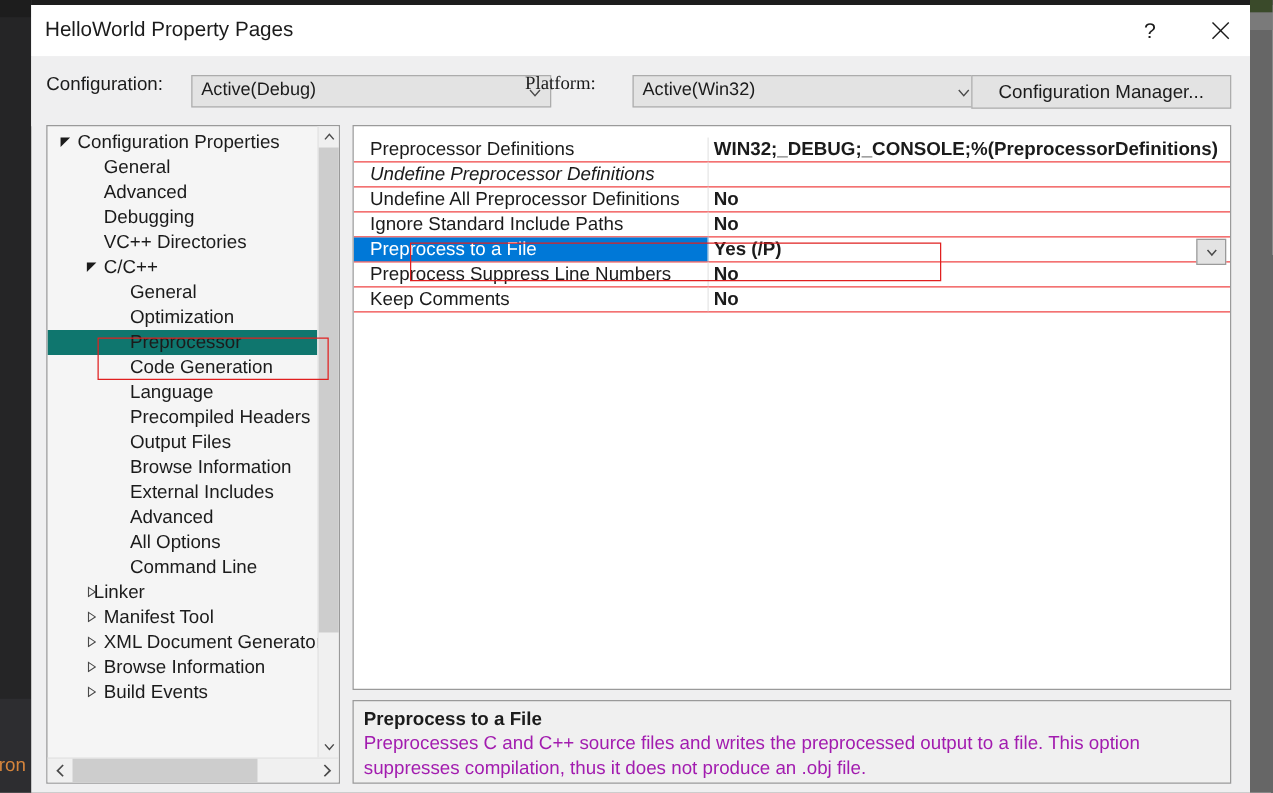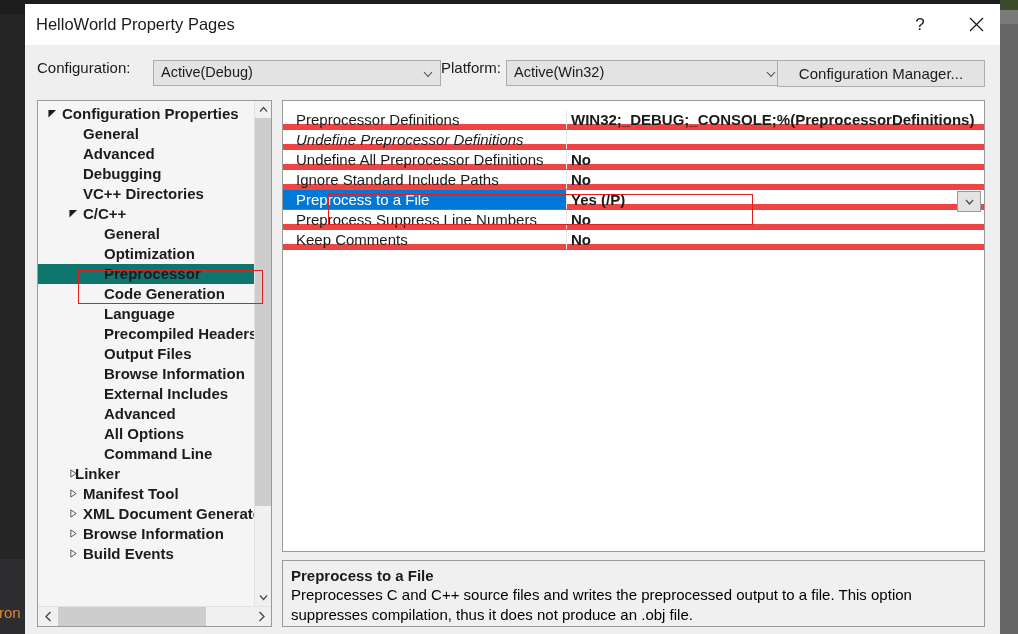--- a/index.html
+++ b/index.html
@@ -51,21 +51,21 @@
     color:#1b1b1b;background:transparent;border:none;padding:0;
   }
   #help-btn{left:872px;}
   #close-btn{left:928px;}
   .caption-btn svg{display:block;}
 
   
   #config-row{position:absolute;left:0;top:41px;width:975px;height:56px;background:#efeff0;}
   .lbl{position:absolute;font-size:15px;color:#1b1b1b;white-space:nowrap;}
   #config-label{left:12px;top:14px;}
-  #platform-label{left:416px;top:14px;}
+  #platform-label{left:395px;top:14px;font-family:Liberation Serif, serif;}
 
   .combo{
     position:absolute;height:26px;background:#e3e3e3;
     border:1px solid #acacac;box-sizing:border-box;
   }
   .combo .txt{
     position:absolute;left:7px;top:3px;font-size:14.5px;color:#1b1b1b;white-space:nowrap;
   }
   .combo .chev{
     position:absolute;right:6px;top:7px;width:12px;height:12px;
@@ -78,21 +78,20 @@
     background:#e3e3e3;border:1px solid #adadad;box-sizing:border-box;
     font-size:15px;color:#1b1b1b;font-family:"Liberation Sans", sans-serif;
     line-height:25px;text-align:center;padding:0;
   }
 
   
   #tree-panel{
     position:absolute;left:12px;top:96px;width:235px;height:527px;
     background:#f5f5f5;border:1px solid #9a9a9a;box-sizing:border-box;
     overflow:hidden;
-    font-weight:bold;
   }
   #tree-clip{
     position:absolute;left:0;top:0;width:216px;height:505px;overflow:hidden;
   }
   .tnode{
     position:absolute;left:0;height:20px;width:216px;
     font-size:15px;color:#1b1b1b;white-space:nowrap;
   }
   .tnode .tlabel{position:absolute;top:1px;}
   .tnode.sel{background:#0f766e;}
@@ -124,21 +123,21 @@
   #tree-hthumb{position:absolute;left:20px;top:0;width:148px;height:19px;background:#cdcdcd;}
 
   
   #grid-panel{
     position:absolute;left:257px;top:96px;width:703px;height:452px;
     background:#ffffff;border:1px solid #9a9a9a;box-sizing:border-box;
     overflow:hidden;
   }
   .prow{
     position:absolute;left:0;width:701px;height:20px;
-    border-bottom:6px solid #ef4444;box-sizing:border-box;
+    border-bottom:1px solid #ef4444;box-sizing:border-box;
   }
   .pname{
     position:absolute;left:0;top:0;width:284px;height:19px;overflow:hidden;
     white-space:nowrap;font-size:15px;color:#1b1b1b;padding-left:13px;
     box-sizing:border-box;line-height:19px;
   }
   .pval{
     position:absolute;left:284px;top:0;width:417px;height:19px;overflow:hidden;
     white-space:nowrap;font-size:15px;color:#1b1b1b;padding-left:4px;
     box-sizing:border-box;line-height:19px;font-weight:bold;
@@ -151,21 +150,21 @@
     display:flex;align-items:center;justify-content:center;
   }
 
   
   #desc-panel{
     position:absolute;left:257px;top:556px;width:703px;height:67px;
     background:#f0f0f0;border:1px solid #9a9a9a;box-sizing:border-box;
     padding:5px 8px 0 8px;
   }
   #desc-title{font-size:15px;font-weight:bold;color:#1b1b1b;line-height:19px;}
-  #desc-body{font-size:15px;color:#000000;line-height:20px;}
+  #desc-body{font-size:15px;color:#a21caf;line-height:20px;}
 
   
   .annot{
     position:absolute;border:1.5px solid #e02020;box-sizing:border-box;
     pointer-events:none;
   }
   #annot-tree{left:53px;top:266px;width:185px;height:34px;}
   #annot-grid{left:303px;top:190px;width:425px;height:31px;}
 </style>
 </head>

